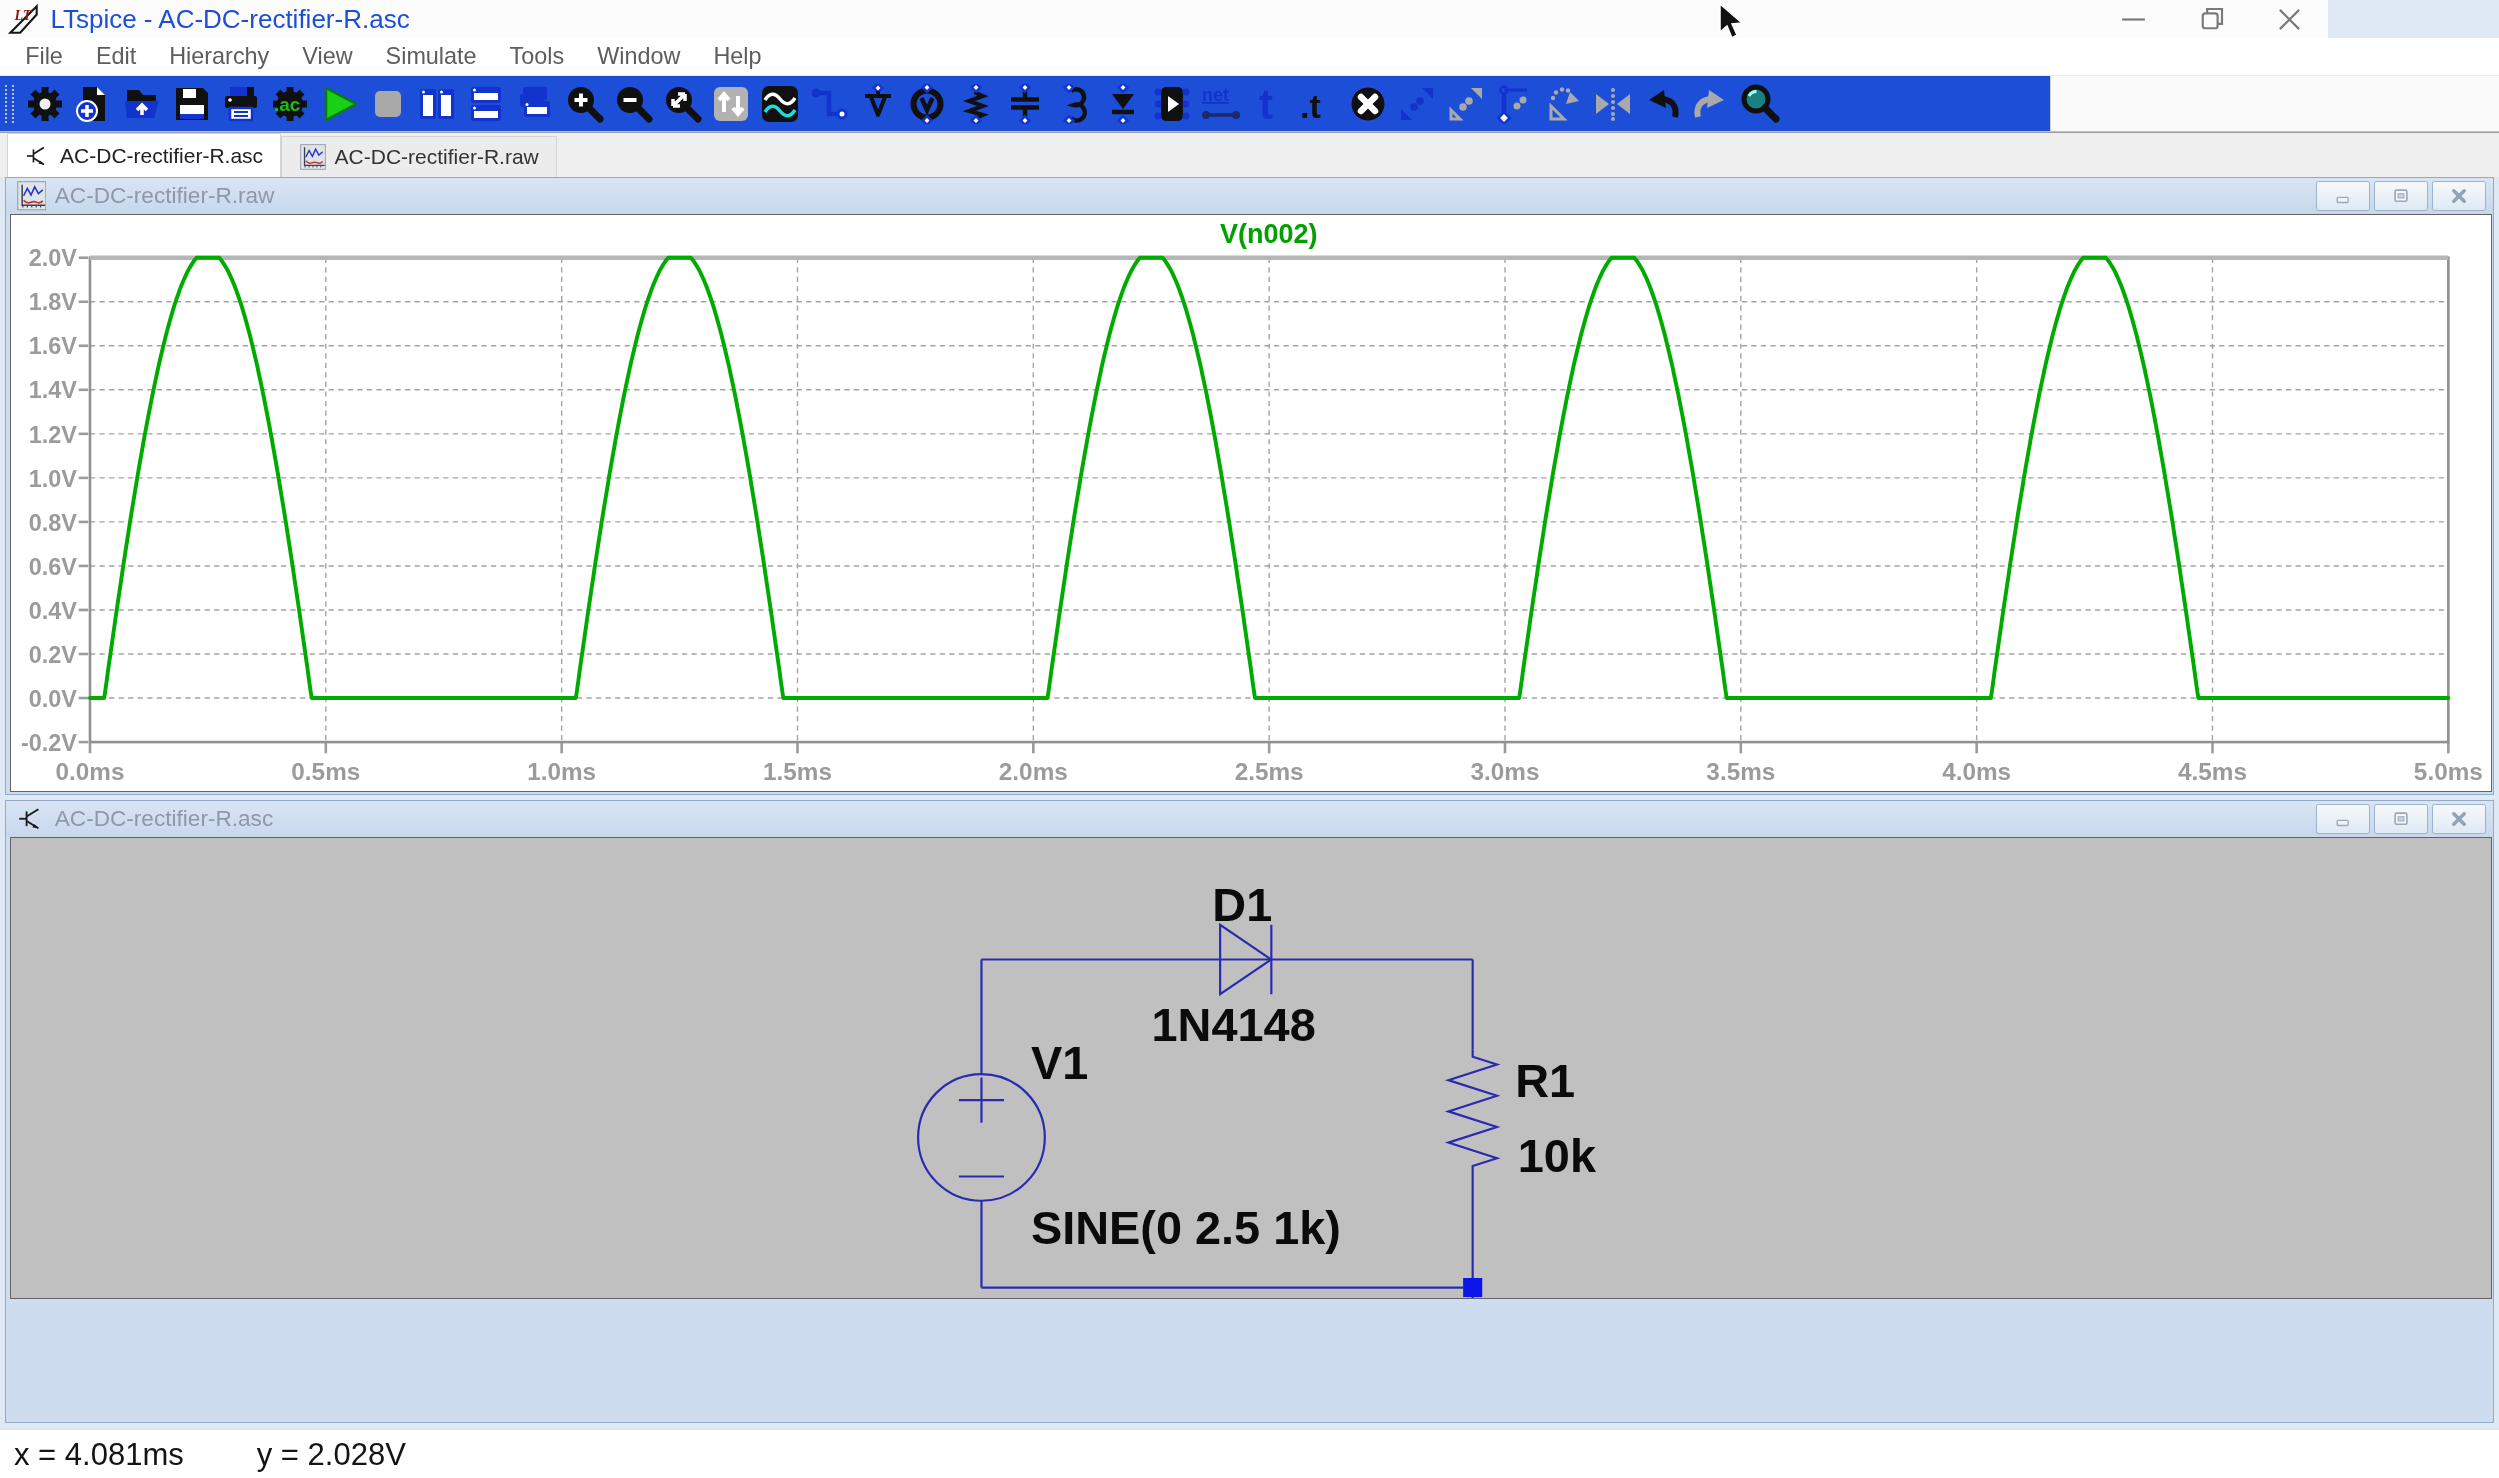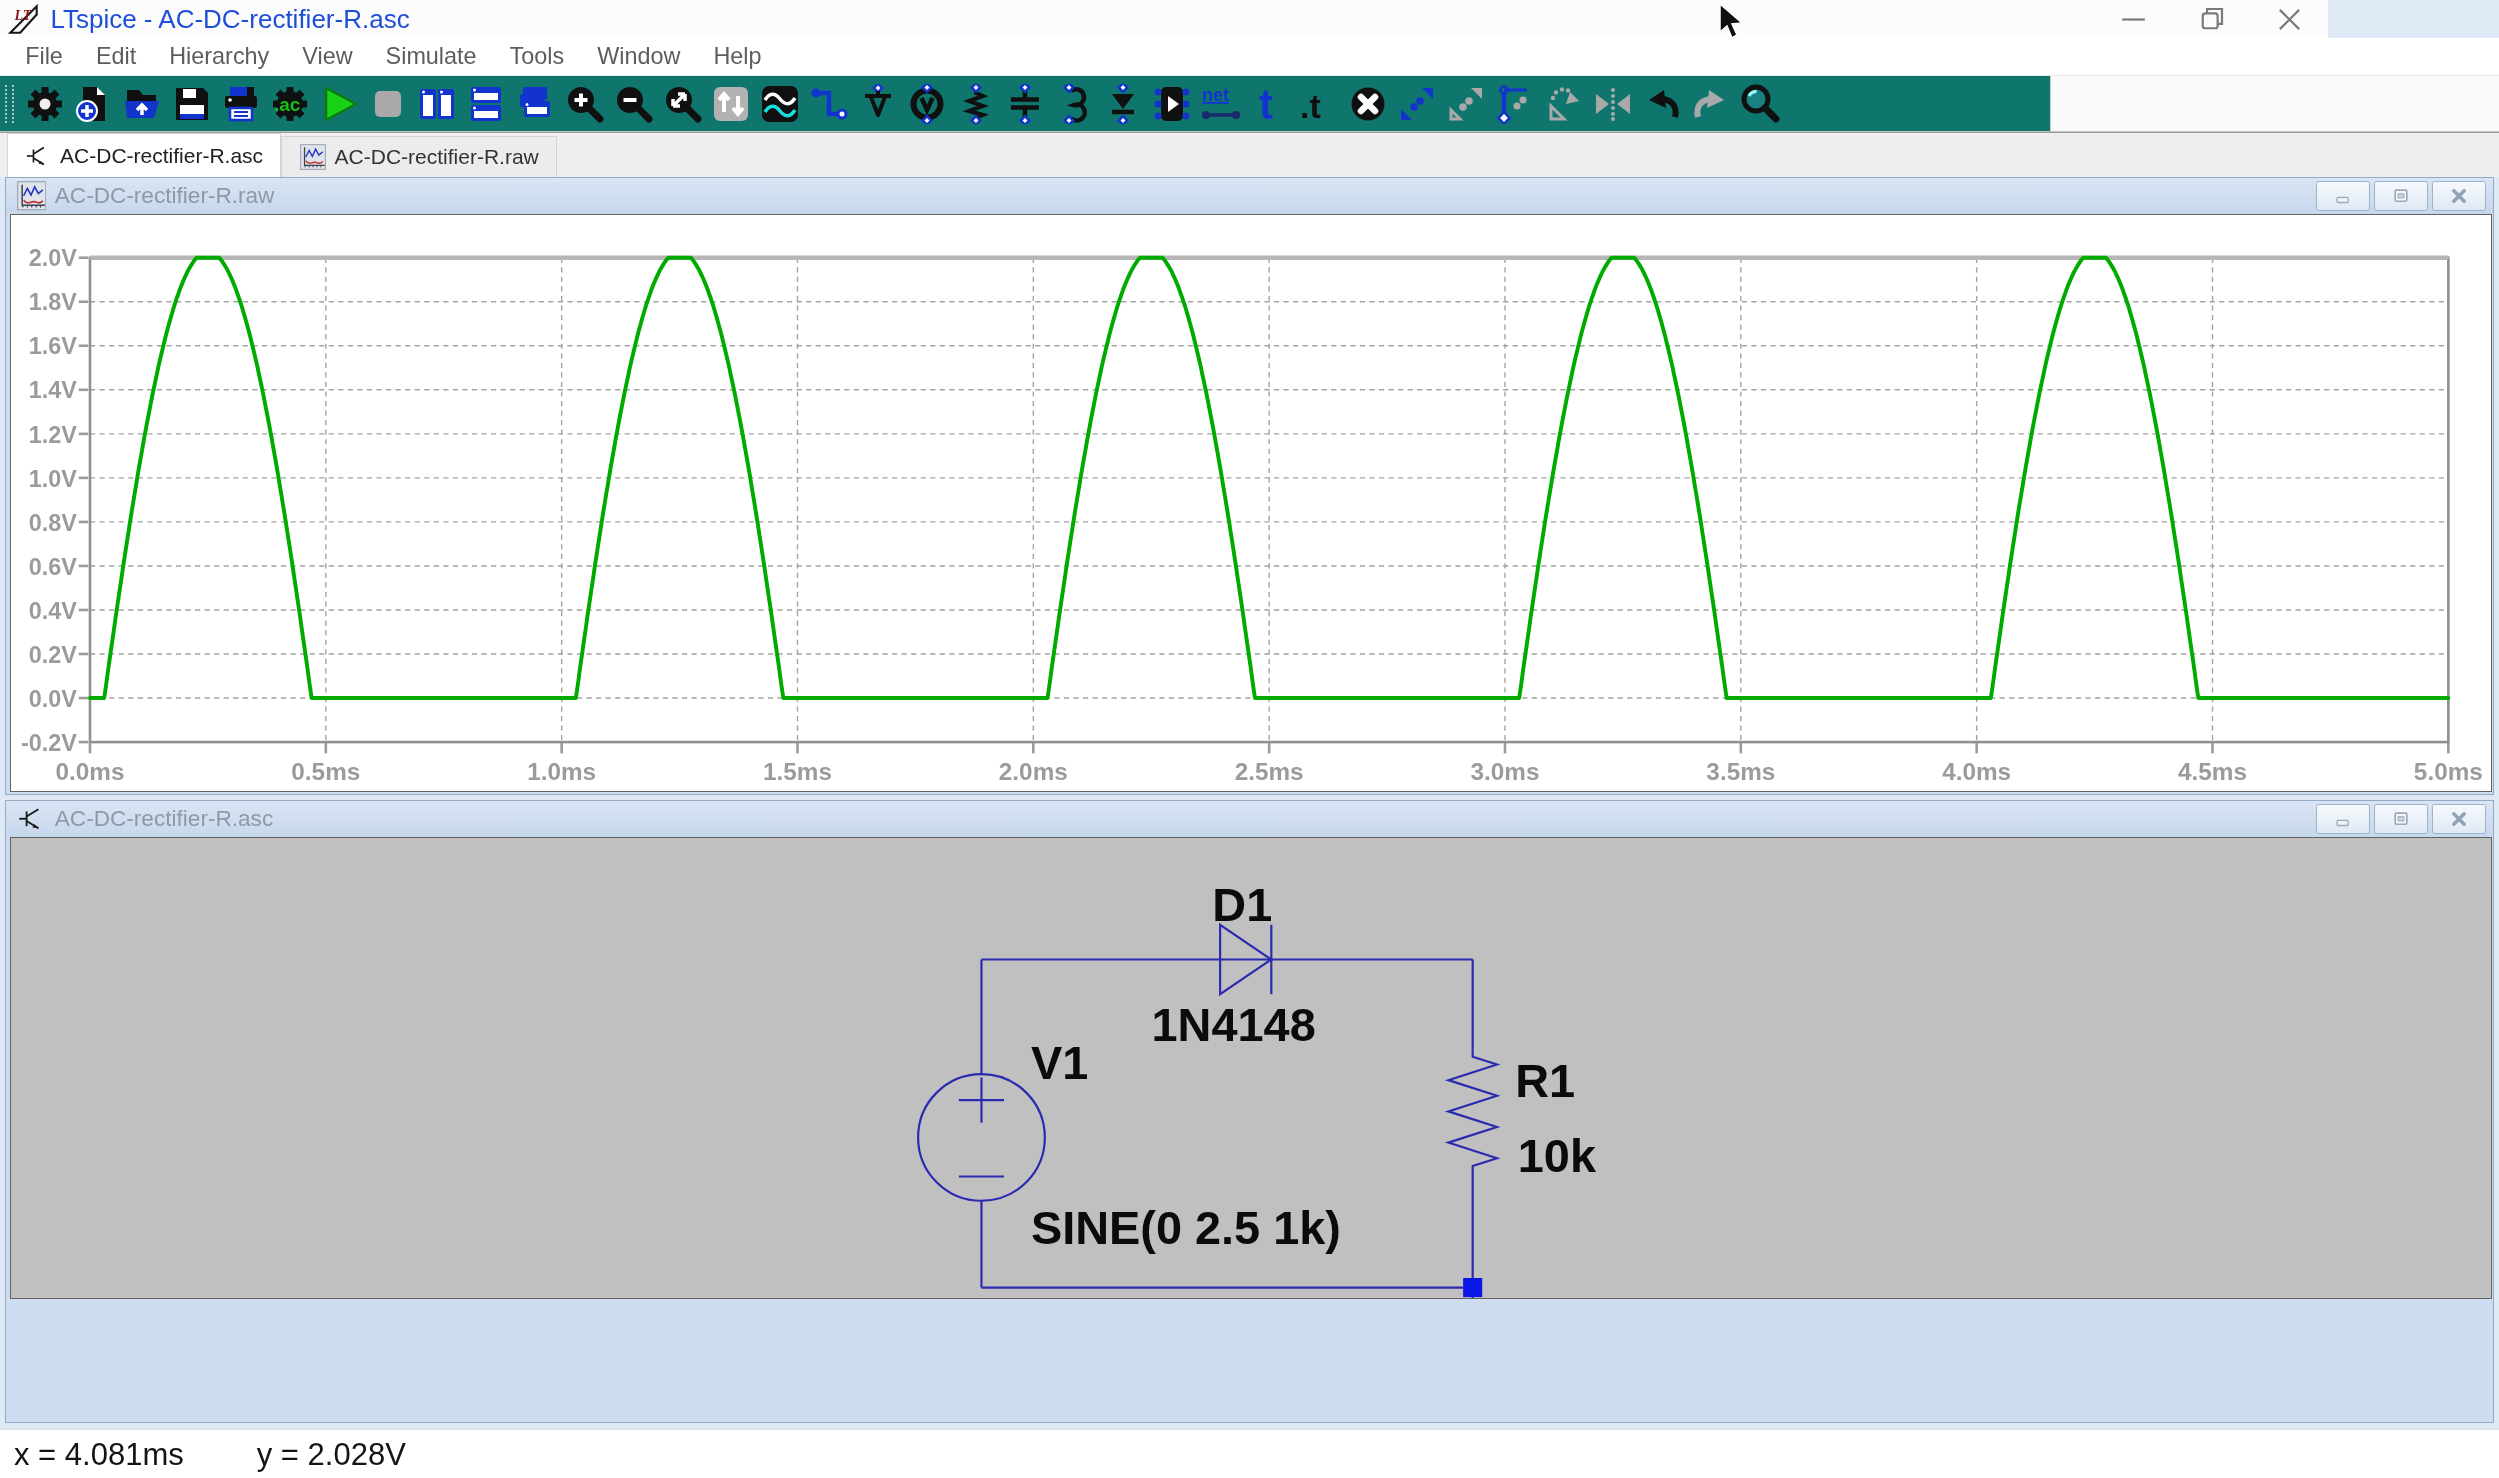--- a/index.html
+++ b/index.html
@@ -8,21 +8,21 @@
        background:#dfe9f5;font-family:"Liberation Sans",sans-serif}
   .titlebar{position:absolute;left:0;top:0;width:2328px;height:38px;background:#fcfcfc;
             display:flex;align-items:center;padding-left:7px}
   .logo{display:flex;margin-right:10.4px}
   .apptitle{font-size:26px;color:#1d4ed8;white-space:nowrap}
   .wbtns{margin-left:auto;display:flex;height:38px}
   .wbtn{width:78px;height:38px;display:flex;align-items:center;justify-content:center}
   .menubar{position:absolute;left:0;top:38px;width:2500px;height:38px;background:#ffffff;
            display:flex;align-items:center;padding-left:8.7px;border-bottom:0.9px solid #ececec}
   .menu-item{font-size:23.4px;color:#5d5d5d;padding:0 16.5px;white-space:nowrap}
-  .toolbar{position:absolute;left:0;top:76px;width:2500px;height:56px;background:#0f766e;
+  .toolbar{position:absolute;left:0;top:76px;width:2500px;height:56px;background:#1d4ed8;
            display:flex;align-items:center;padding-left:5.2px;border-bottom:0.9px solid #c2c2c2}
   .grip{width:8.7px;height:38px;border-left:2.6px dotted #c3c3c3;border-right:2.6px dotted #c3c3c3;margin-right:7px}
   .tbi{width:49px;height:50px;display:flex;align-items:center;justify-content:center}
   .toolbar-right{position:absolute;left:2050px;top:76px;width:450px;height:55px;background:#fafafa;
                  border-left:0.9px solid #cfcfcf}
   .tabbar{position:absolute;left:0;top:132px;width:2500px;height:45px;background:#efefef;
           border-top:0.9px solid #9c9c9c;display:flex;align-items:flex-end;padding-left:7px}
   .tab{height:41px;display:flex;align-items:center;gap:8.7px;padding:0 17.4px;font-size:21px;color:#333;
        background:#ececec;border:0.9px solid #d4d4d4;border-bottom:none;white-space:nowrap}
   .tab.active{background:#ffffff;height:44px;color:#222}
@@ -530,20 +530,21 @@
         <div class="cbtn">
           <span style="display: flex;">
             <svg viewBox="0 0 40 40" width="26" height="26">
               <path d="M12 12 L28 28 M28 12 L12 28" stroke="#93a3b6" stroke-width="5.5" stroke-linecap="round"></path>
             </svg>
           </span>
         </div>
       </div>
   </div>
   <div class="pane" id="plot-pane">
+    <div class="legend">V(n002)</div>
     <svg id="plot-svg" width="2479" height="575" viewBox="0 0 2856 662">
         <line x1="78" y1="49" x2="89" y2="49" stroke="#9b9b9b" stroke-width="3"></line>
         <text x="76" y="59" text-anchor="end" font-family="Liberation Sans,sans-serif" font-size="27" font-weight="bold" fill="#9b9b9b">2.0V</text>
         <line x1="91" y1="99.72727272727272" x2="2808" y2="99.72727272727272" stroke="#a3a3a3" stroke-width="1.6" stroke-dasharray="6 5"></line>
         <line x1="78" y1="99.72727272727272" x2="89" y2="99.72727272727272" stroke="#9b9b9b" stroke-width="3"></line>
         <text x="76" y="109.72727272727272" text-anchor="end" font-family="Liberation Sans,sans-serif" font-size="27" font-weight="bold" fill="#9b9b9b">1.8V</text>
         <line x1="91" y1="150.45454545454544" x2="2808" y2="150.45454545454544" stroke="#a3a3a3" stroke-width="1.6" stroke-dasharray="6 5"></line>
         <line x1="78" y1="150.45454545454544" x2="89" y2="150.45454545454544" stroke="#9b9b9b" stroke-width="3"></line>
         <text x="76" y="160.45454545454544" text-anchor="end" font-family="Liberation Sans,sans-serif" font-size="27" font-weight="bold" fill="#9b9b9b">1.6V</text>
         <line x1="91" y1="201.18181818181822" x2="2808" y2="201.18181818181822" stroke="#a3a3a3" stroke-width="1.6" stroke-dasharray="6 5"></line>

